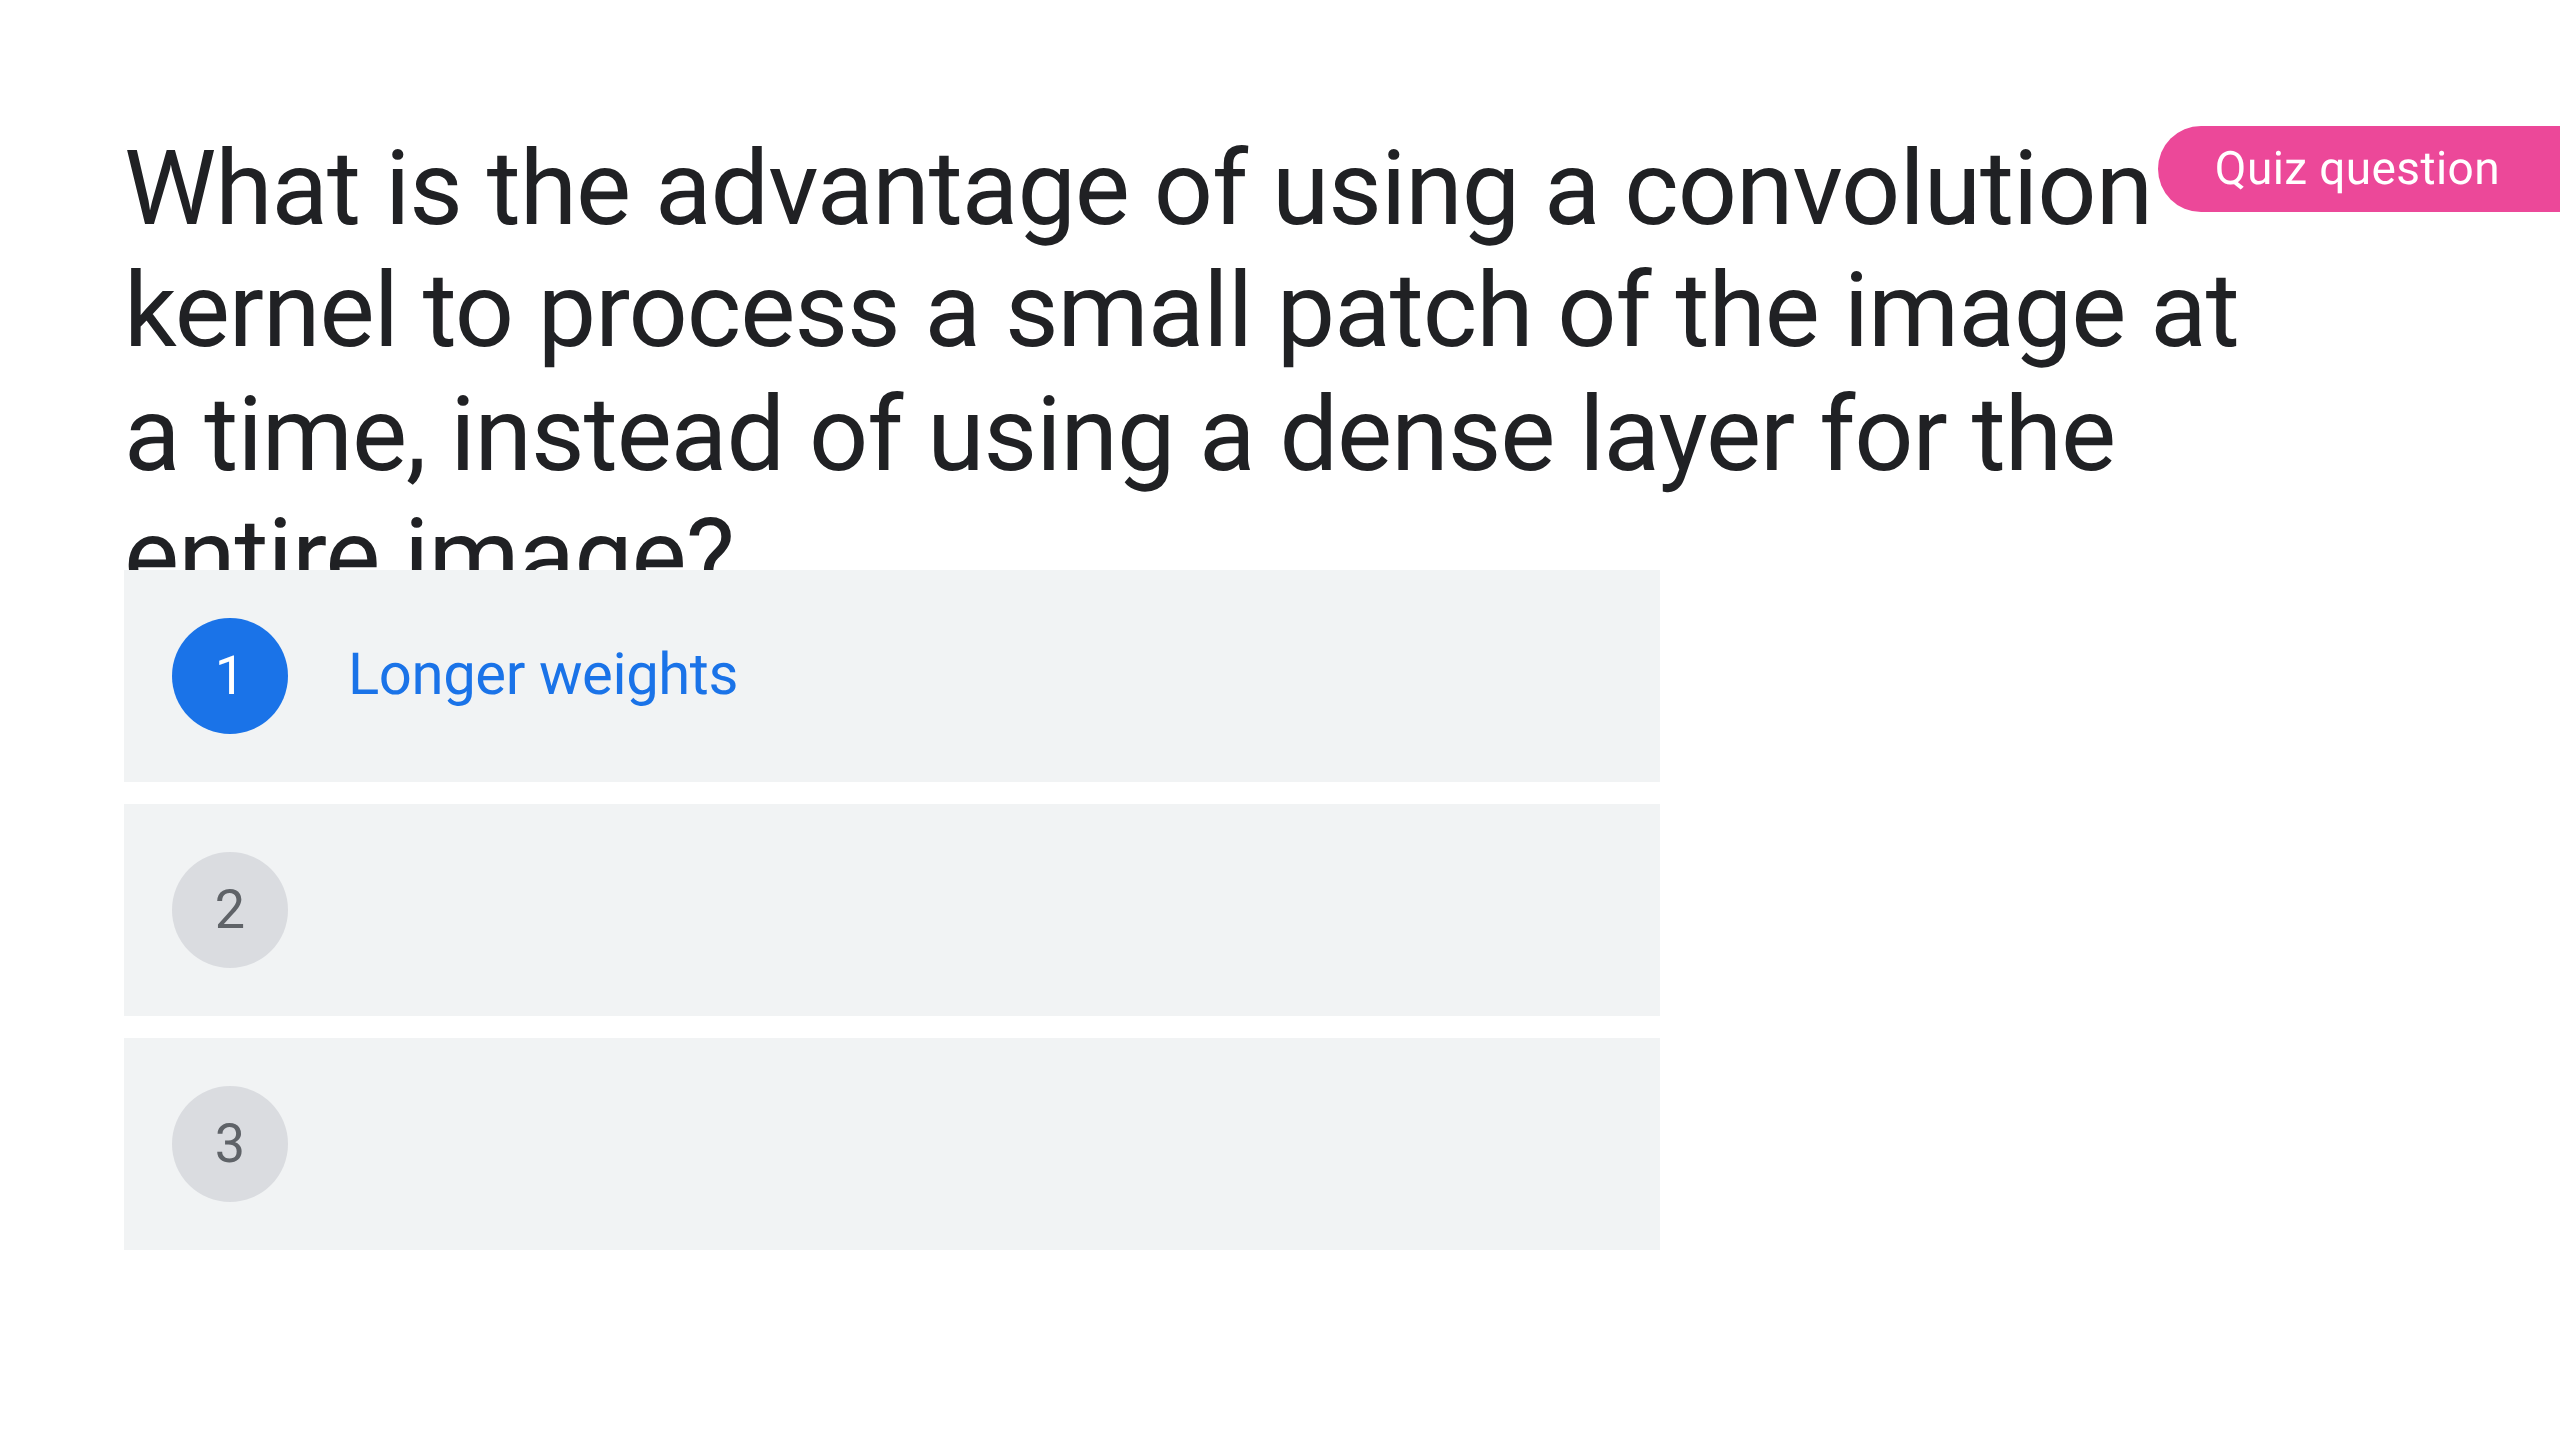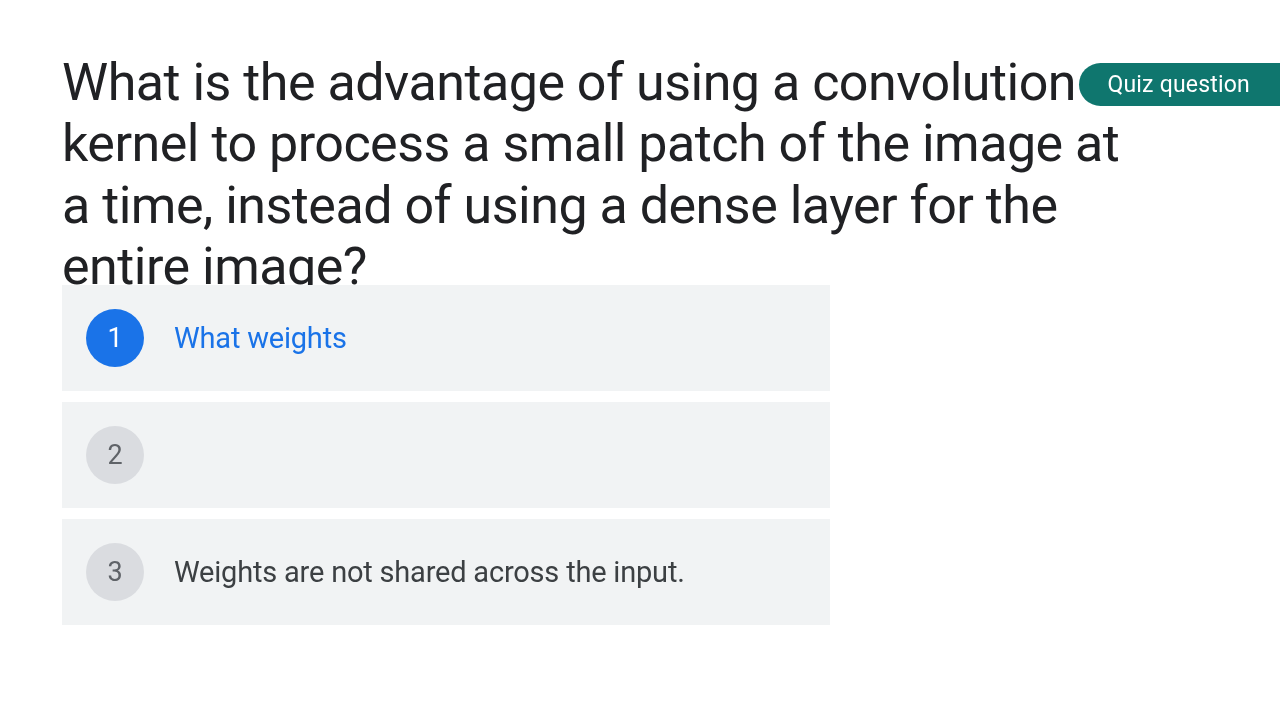--- a/index.html
+++ b/index.html
@@ -12,31 +12,31 @@
       height: 720px;
       background: #ffffff;
       font-family: 'Google Sans', 'Product Sans', -apple-system, BlinkMacSystemFont, 'Segoe UI', Roboto, Arial, sans-serif;
       position: relative;
       overflow: hidden;
     }
     .badge {
       position: absolute;
       top: 63px;
       right: 0;
-      background: #0f766e;
+      background: #ec4899;
       color: #ffffff;
       font-size: 23px;
       font-weight: 400;
       padding: 8px 30px 8px 28px;
       border-radius: 22px 0 0 22px;
       letter-spacing: 0.2px;
     }
     .question {
       position: absolute;
-      top: 52px;
+      top: 64px;
       left: 62px;
       width: 1070px;
       font-size: 52px;
       font-weight: 400;
       color: #202124;
       line-height: 1.18;
       letter-spacing: -0.5px;
     }
     .options {
       position: absolute;
@@ -89,22 +89,21 @@
 
 <div class="badge">
   <span>Quiz question</span>
 </div>
 
 <div class="question">What is the advantage of using a convolution kernel to process a small patch of the image at a time, instead of using a dense layer for the entire image?</div>
 
 <div class="options">
   <div class="option">
     <div class="option-number selected">1</div>
-    <div class="option-text selected">What weights</div>
+    <div class="option-text selected">Longer weights</div>
   </div>
   <div class="option">
     <div class="option-number unselected">2</div>
   </div>
   <div class="option">
     <div class="option-number unselected">3</div>
-    <div class="option-text unselected">Weights are not shared across the input.</div>
   </div>
 </div>
 
 </body></html>

